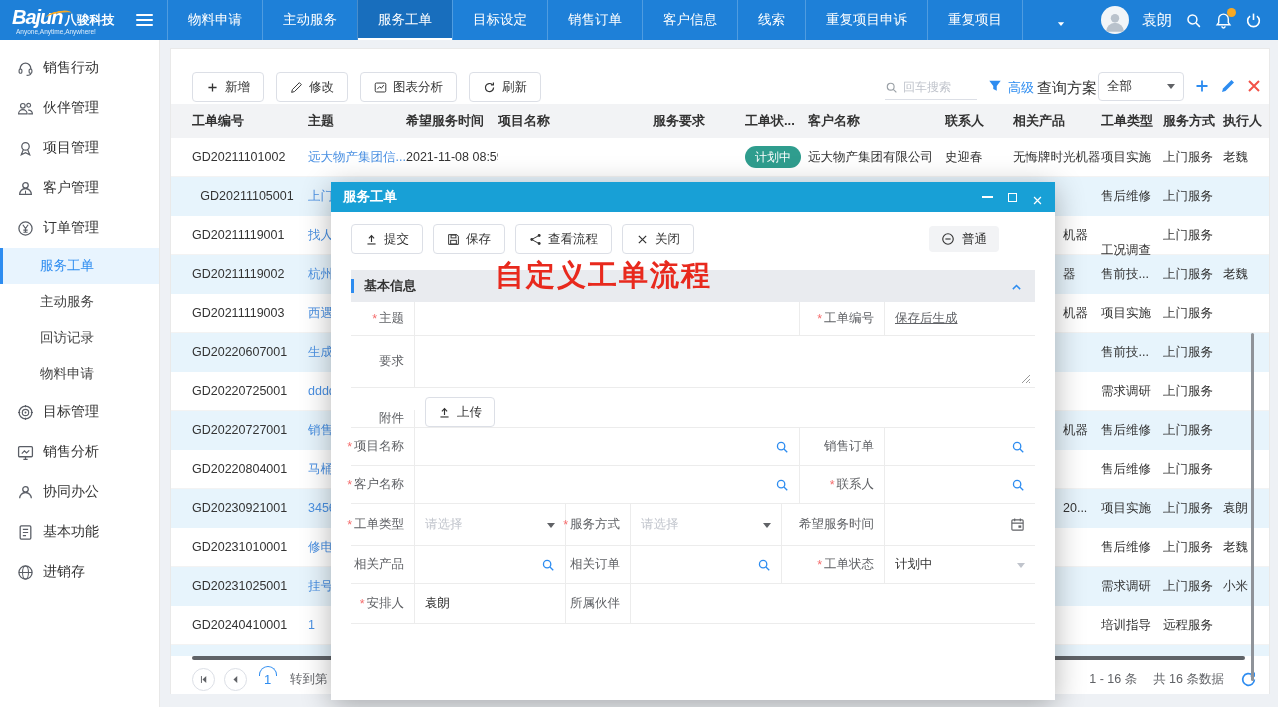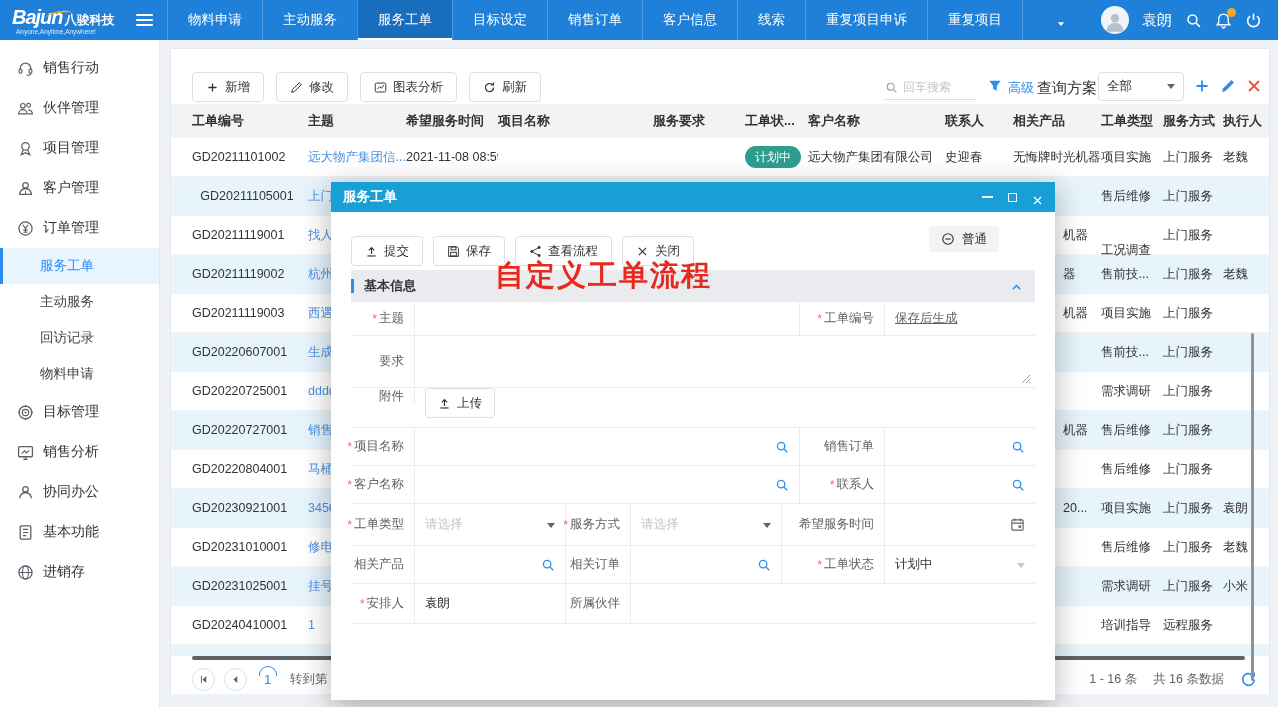--- a/index.html
+++ b/index.html
@@ -91,21 +91,21 @@
 
   
   .modal { position:absolute; left:331px; top:182px; width:724px; height:518px; background:#fff; box-shadow:0 6px 28px rgba(0,0,0,.3); z-index:10; }
   .m-head { height:30px; background:#18a0d6; display:flex; align-items:center; padding:0 12px; cursor:move; }
   .m-title { color:#fff; font-size:13.5px; font-weight:bold; }
   .m-ctrls { margin-left:auto; display:flex; align-items:center; gap:15px; }
   .mc-min { width:11px; height:2px; background:#fff; cursor:pointer; }
   .mc-max { width:9px; height:9px; border:1.5px solid #fff; cursor:pointer; }
   .mc-close { width:11px; height:11px; color:#fff; cursor:pointer; }
   .mc-close svg { width:100%; height:100%; }
-  .m-toolbar { position:absolute; left:20px; top:54px; display:flex; gap:10px;align-items:flex-end; }
+  .m-toolbar { position:absolute; left:20px; top:42px; display:flex; gap:10px;align-items:flex-end; }
   .m-priority { position:absolute; right:56px; top:44px; height:26px; background:#f2f3f5; border-radius:4px; display:flex; align-items:center; gap:7px; padding:0 12px; font-size:12.5px; color:#333; cursor:pointer; }
   .m-priority svg { width:14px; height:14px; }
   .m-annotation { position:absolute; left:164px; top:74px; font-size:29px; font-weight:bold; color:#e8291d; letter-spacing:2px; z-index:3; white-space:nowrap; }
   .m-section { position:absolute; left:20px; top:88px; width:684px; height:32px; background:#e9ebef; display:flex; align-items:center; }
   .m-secbar { width:3px; height:14px; background:#2d8cf0; margin:0 10px 0 0; }
   .m-sectitle { font-size:13px; font-weight:bold; color:#333; }
   .m-collapse { margin-left:auto; margin-right:12px; width:13px; height:13px; color:#2d8cf0; cursor:pointer; }
   .m-collapse svg { width:100%; height:100%; }
 
   .m-form { position:absolute; left:20px; top:120px; width:684px; }
@@ -650,21 +650,21 @@
         <div class="fl">
             <span>要求</span>
           </div>
         <div class="ff">
           <span class="resize-h"><svg viewBox="0 0 10 10">
                 <path d="M9 1L1 9M9 5L5 9M9 8l-1 1" stroke="#999" stroke-width="1" fill="none"></path>
               </svg></span>
         </div>
       </div>
 
-      <div class="frow h40" style="align-items:flex-start">
+      <div class="frow h40" style="align-items:flex-end">
         <div class="fl">
             <span>附件</span>
           </div>
         <div class="ff">
           <button class="up-btn">
               <svg viewBox="0 0 16 16">
                 <path d="M8 11V3.5M4.8 6.5L8 3.2l3.2 3.3" fill="none" stroke="#333" stroke-width="1.4"></path>
                 <path d="M3 13.5h10" stroke="#333" stroke-width="1.4"></path>
               </svg>
               <span>上传</span>

